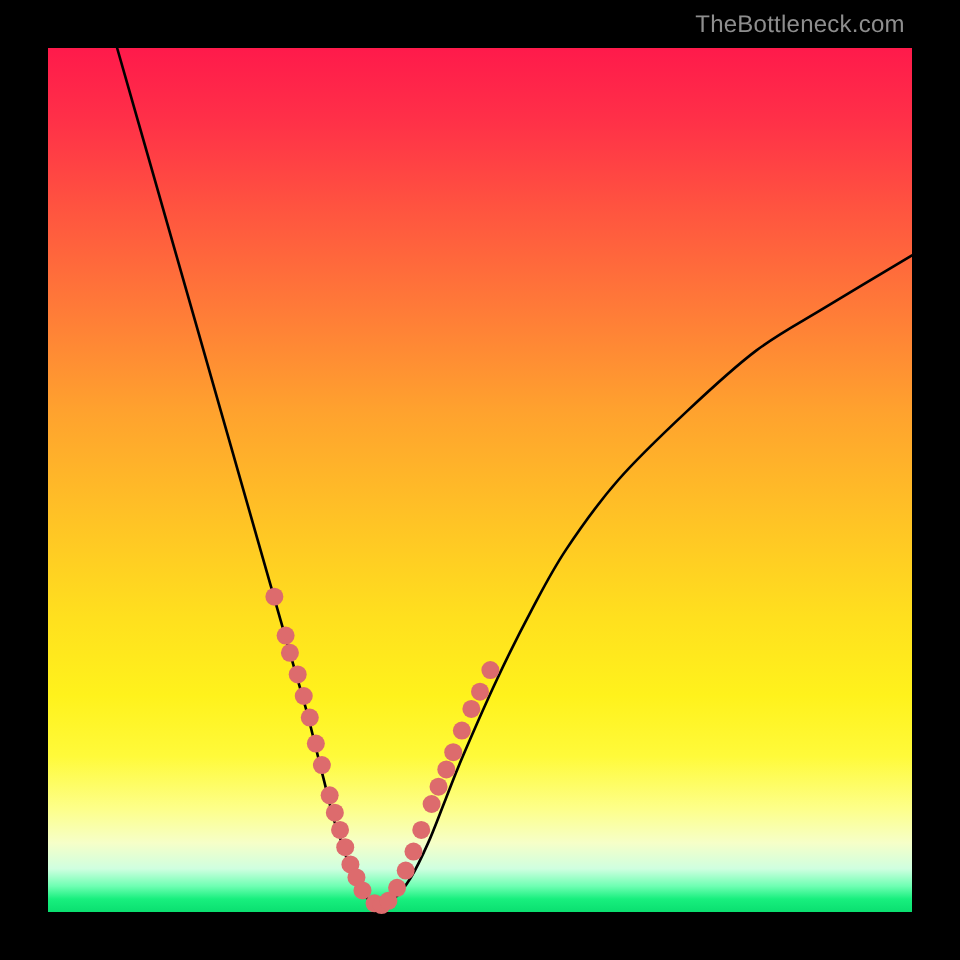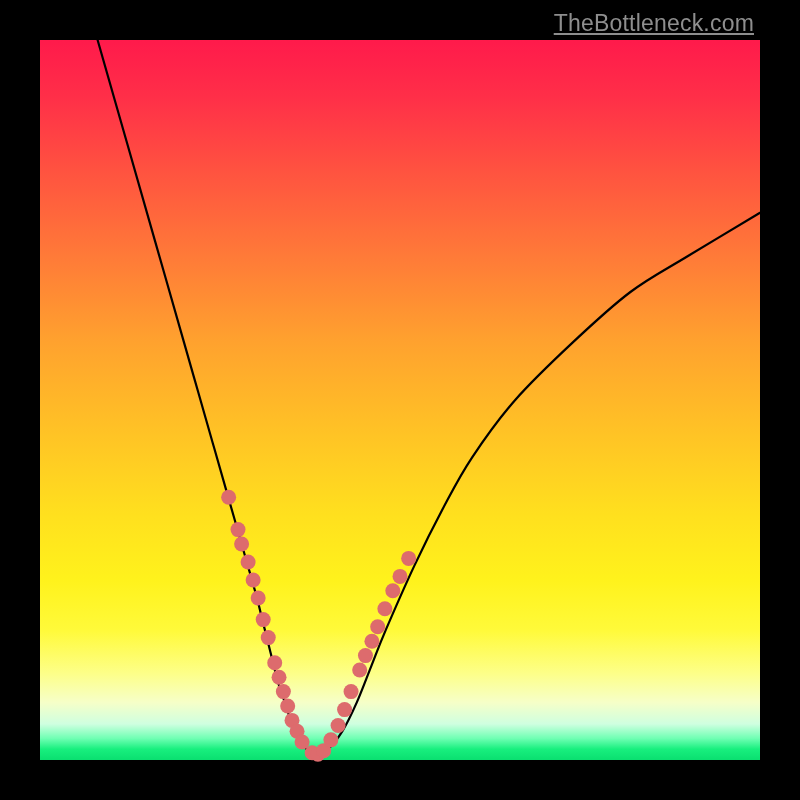--- a/index.html
+++ b/index.html
@@ -40,24 +40,23 @@
       #6fffb3 97%,
       #18ef7e 98.5%,
       #0adf70 100%
     );
   }
   .watermark {
     position: absolute;
     right: 46px;
     top: 10px;
     color: #8e8e8e;
-    font-size: 23px;
+    font-size: 20px;
     letter-spacing: 0.2px;
     font-weight: 500;
-    text-decoration: underline;
   }
   svg.curves {
     position: absolute;
     left: 0;
     top: 0;
     width: 720px;
     height: 720px;
     overflow: visible;
   }
 </style>

